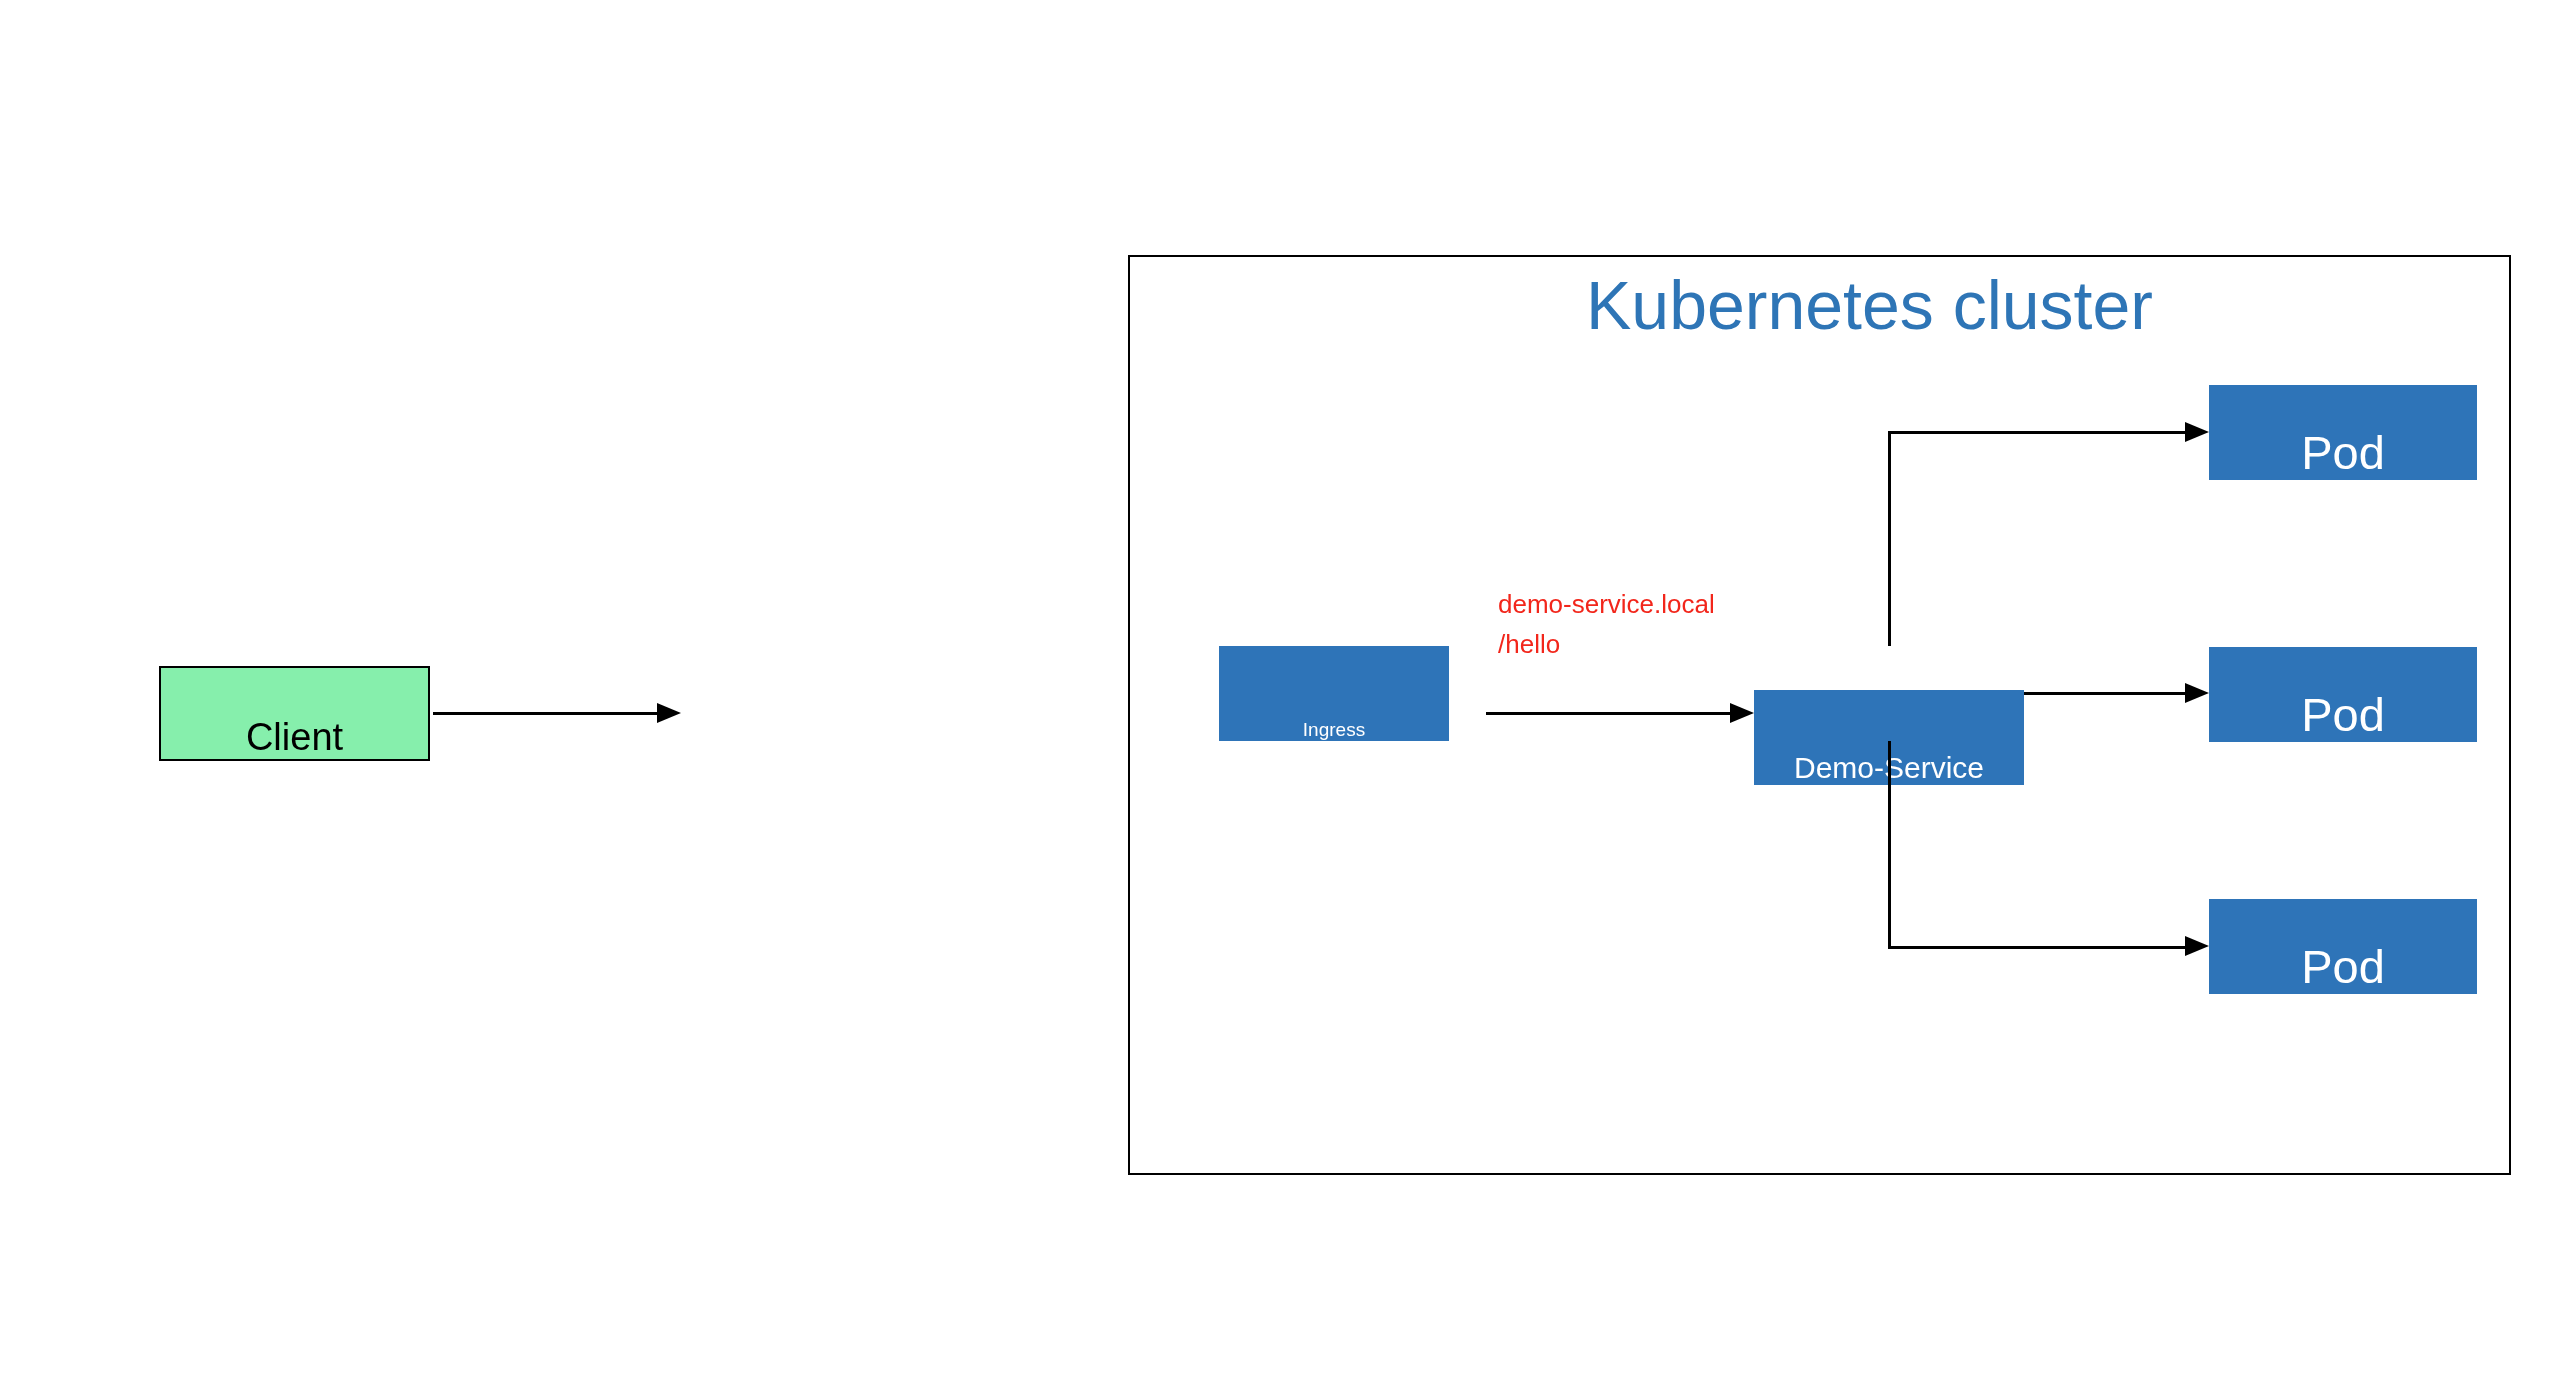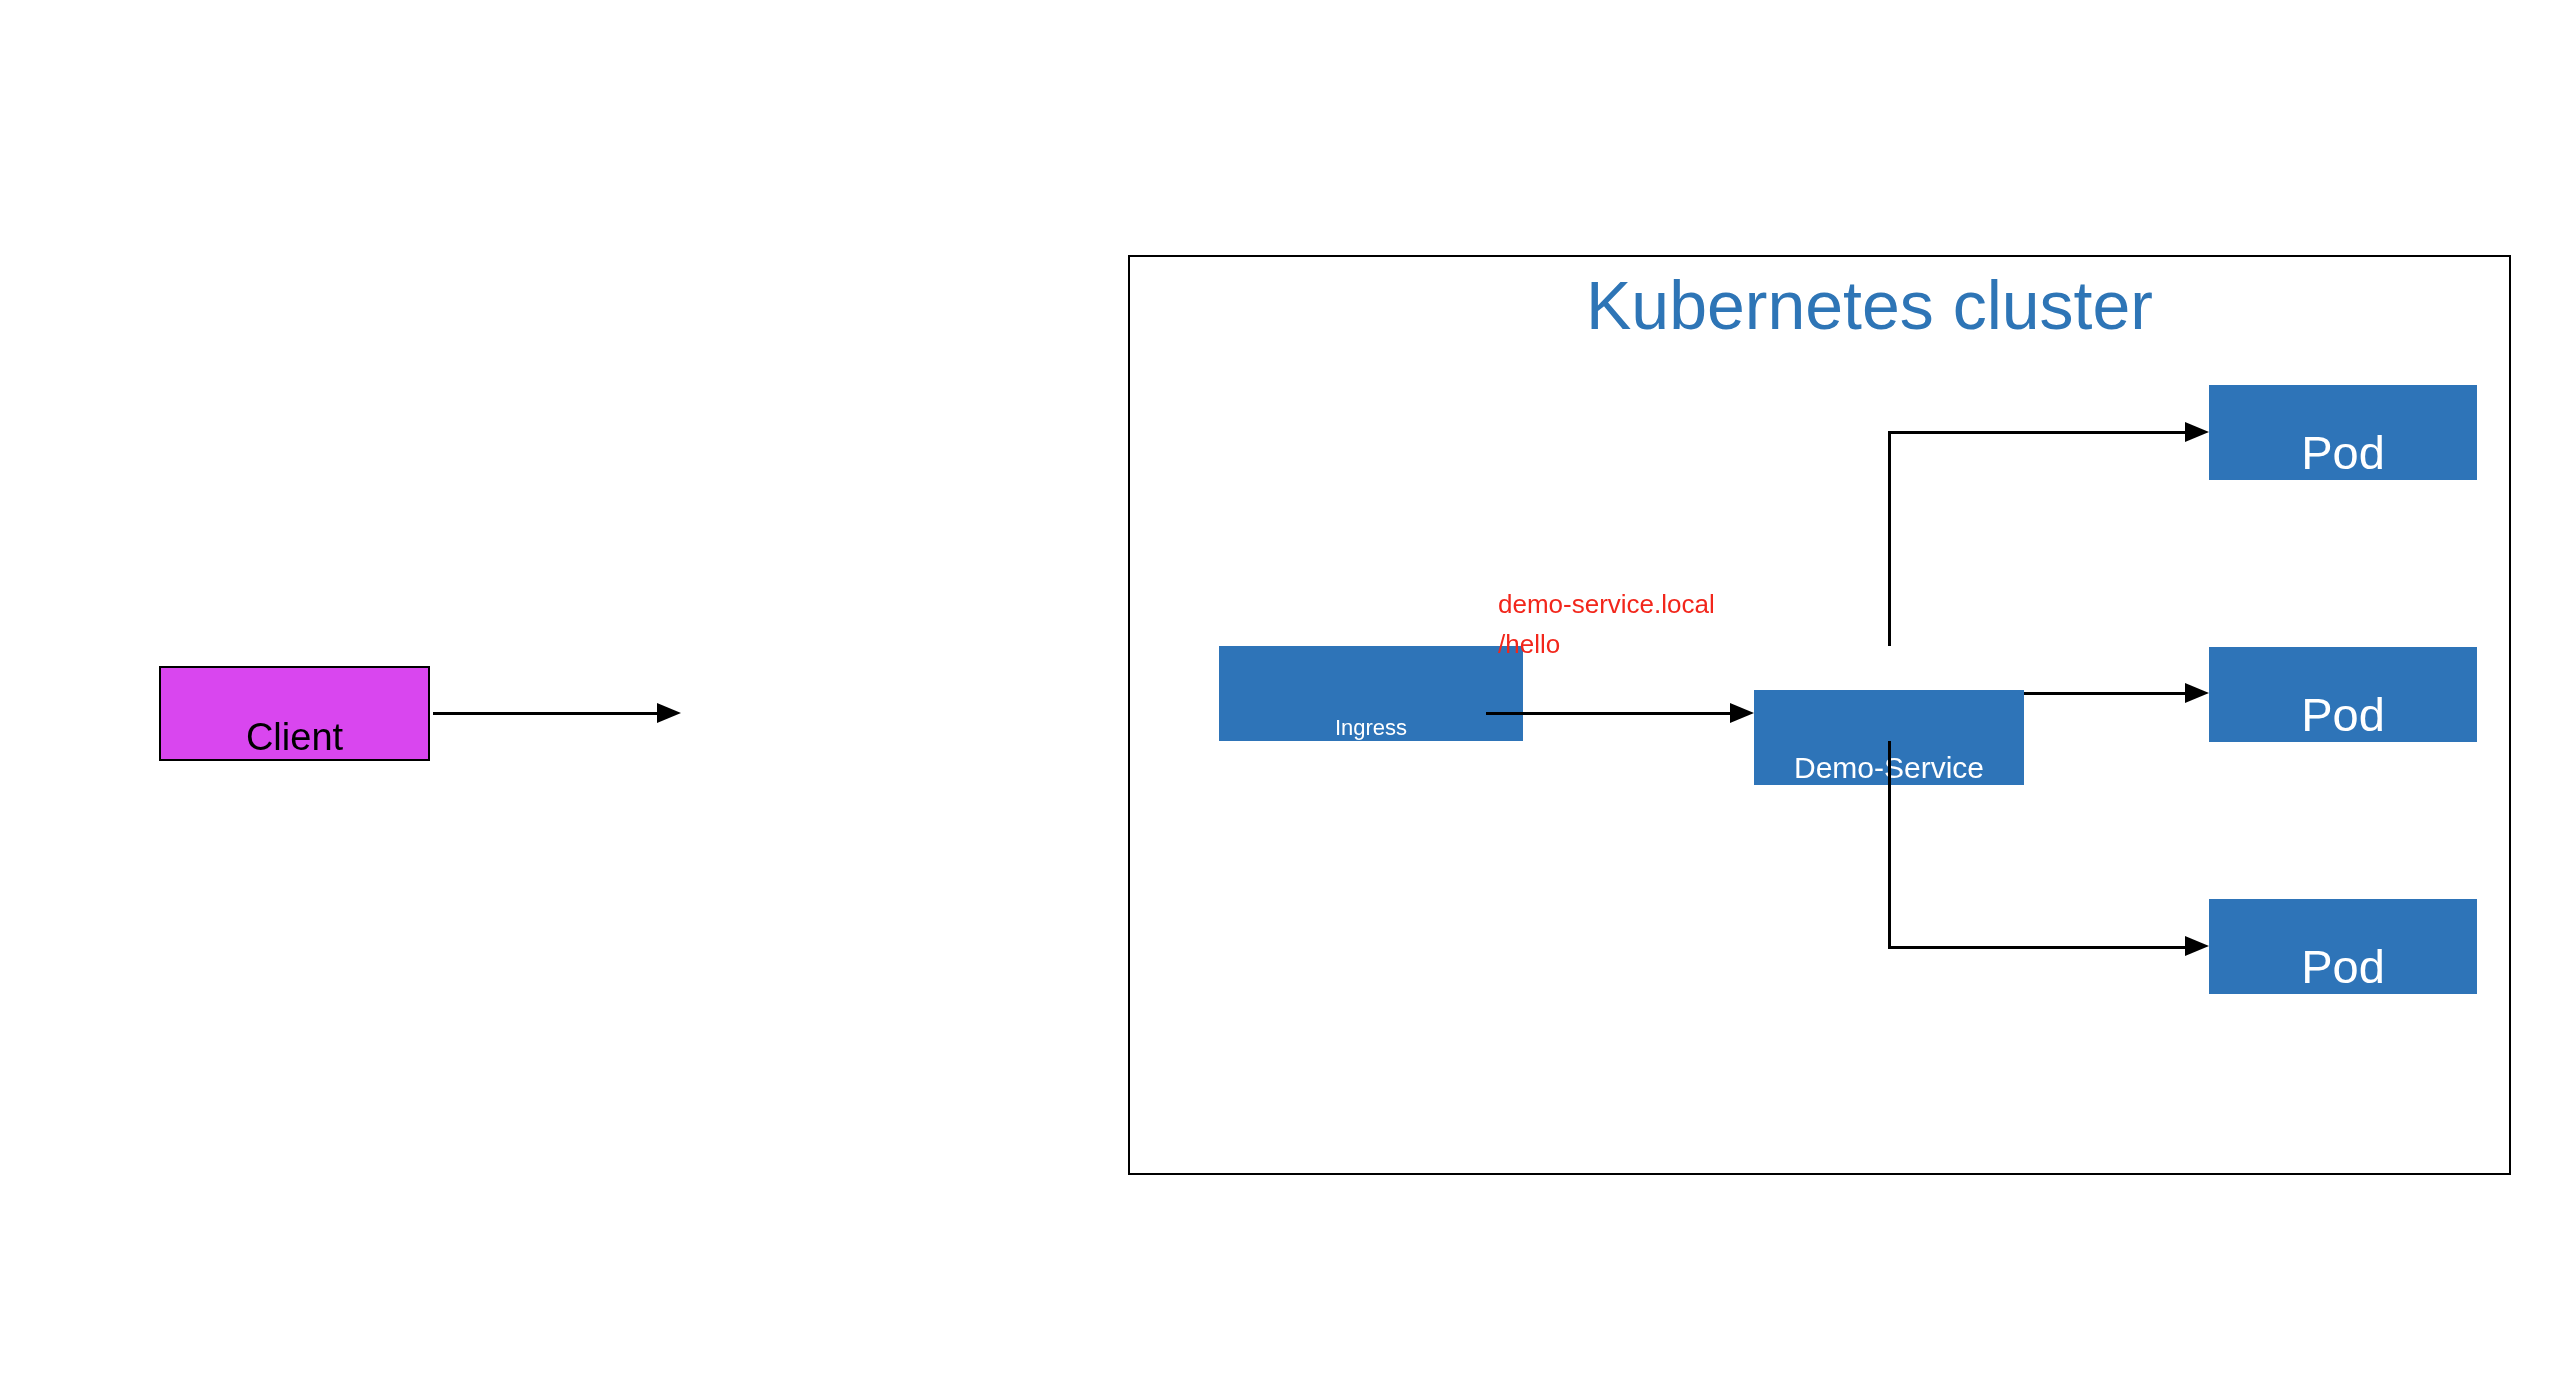--- a/index.html
+++ b/index.html
@@ -15,30 +15,30 @@
   
   .node {
     position: absolute;
     display: flex;
     align-items: flex-end;
     justify-content: center;
     box-sizing: border-box;
   }
   .client-node {
     left: 159px; top: 666px; width: 271px; height: 95px;
-    background: #d946ef;
+    background: #86efac;
     border: 2.6px solid #000000;
     color: #000000;
     font-size: 38px;
   }
   .blue-node {
     background: var(--node-fill, #2e74b8);
     color: var(--node-text, #ffffff);
   }
-  .ingress-node  { left: 1219px; top: 646px; width: 304px; height: 95px; font-size: 22px; }
+  .ingress-node  { left: 1219px; top: 646px; width: 230px; height: 95px; font-size: 19px; }
   .service-node  { left: 1754px; top: 646px; width: 270px; height: 95px; font-size: 30px; margin-top: 44px; }
   .pod-node      { left: 2209px; width: 268px; height: 95px; font-size: 47px; }
   .pod-1 { top: 385px; }
   .pod-2 { top: 647px; }
   .pod-3 { top: 899px; }
 
   
   .cluster-rect {
     position: absolute;
     left: 1128px; top: 255px; width: 1383px; height: 920px;

